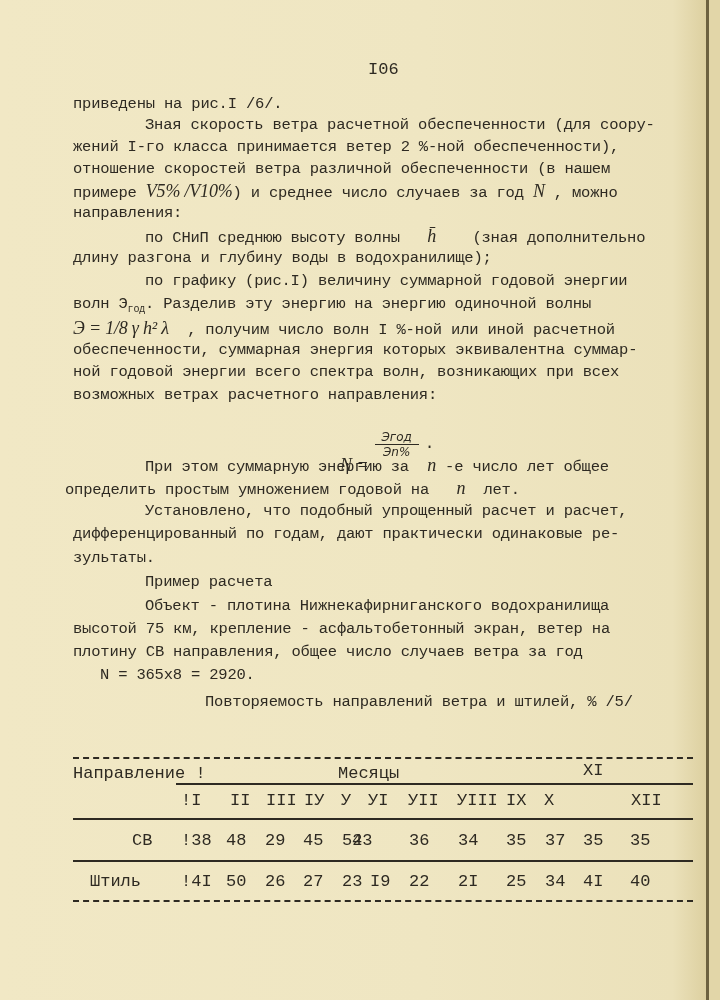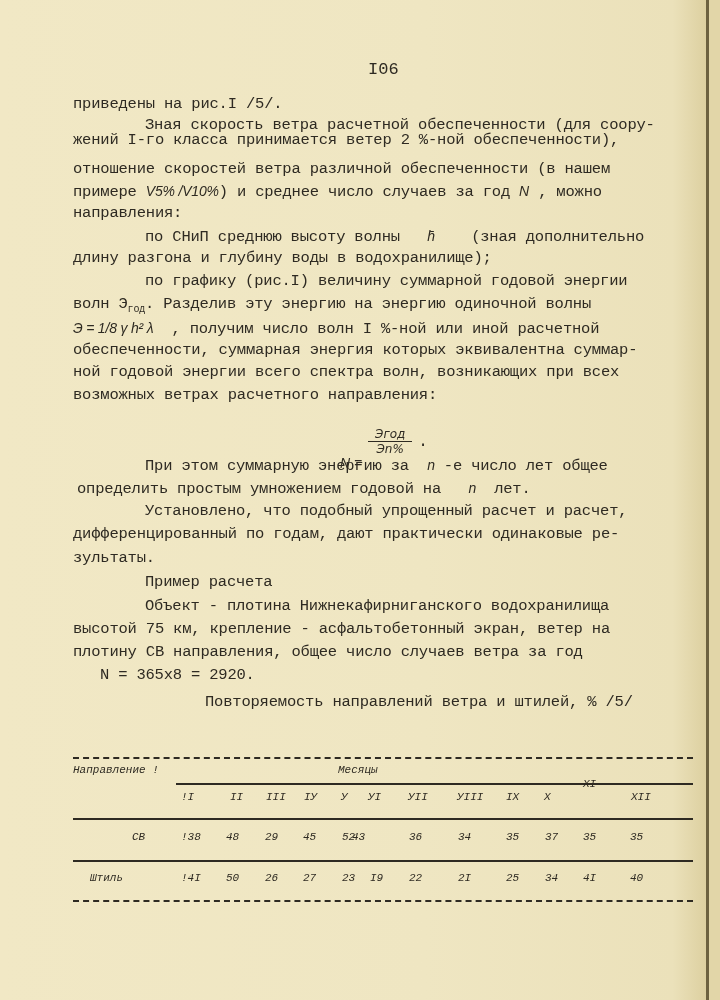--- a/index.html
+++ b/index.html
@@ -19,46 +19,46 @@
       background: #6d6240;
     }
     .beyond {
       position: absolute; left: 709px; top: 0; width: 11px; height: 1000px;
       background: #e2d6a8;
     }
     .line {
       position: absolute; white-space: nowrap;
       font-size: 15.5px; letter-spacing: -0.2px; line-height: 20px;
     }
-    .it { font-family: Liberation Sans, sans-serif; font-style: italic; font-size: 14px; margin-top: 43px; }
+    .it { font-family: Liberation Serif, serif; font-style: italic; font-size: 18px; margin-top: 43px; }
     .sub { font-size: 10px; vertical-align: -4px; }
     .pagenum { position: absolute; left: 368px; top: 60px; font-size: 17px; }
     .frac {
       position: absolute; left: 340px; top: 412px; display: flex; align-items: center; gap: 6px;
     }
     .frac .num, .frac .den { font-family: "DejaVu Sans", sans-serif; font-style: italic; font-size: 12px; text-align: center; }
     .frac .bar { border-top: 1.5px solid #2e2a22; width: 44px; }
     .dash {
       position: absolute; height: 0; border-top: 2px dashed #2e2a22;
     }
     .solid { position: absolute; height: 0; border-top: 2px solid #2e2a22; }
-    .cell { position: absolute; font-size: 11px; white-space: nowrap; font-style: italic; }
+    .cell { position: absolute; font-size: 17px; white-space: nowrap; }
   </style>
 </head>
 <body>
 
 <div class="page"></div>
 <div class="edge"></div>
 <div class="beyond"></div>
 
 <div class="pagenum">I06</div>
 
-<div class="line" style="left:73px;top:94px">приведены на рис.I /5/.</div>
+<div class="line" style="left:73px;top:94px">приведены на рис.I /6/.</div>
 <div class="line" style="left:145px;top:115px">Зная скорость ветра расчетной обеспеченности (для соору-</div>
-<div class="line" style="left:73px;top:130px">жений I-го класса принимается ветер 2 %-ной обеспеченности),</div>
+<div class="line" style="left:73px;top:137px">жений I-го класса принимается ветер 2 %-ной обеспеченности),</div>
 <div class="line" style="left:73px;top:159px">отношение скоростей ветра различной обеспеченности (в нашем</div>
 <div class="line" style="left:73px;top:181px">
   <span>примере</span>
   <span class="it">V5% /V10%</span><span>) и среднее число случаев за год</span>
   <span class="it">N</span>
   <span>, можно</span>
 </div>
 <div class="line" style="left:73px;top:203px">направления:</div>
 <div class="line" style="left:145px;top:226px">
   <span>по СНиП среднюю высоту волны</span>
@@ -86,21 +86,21 @@
     <span class="den">Эn%</span>
   </span>
   <span>.</span>
 </div>
 
 <div class="line" style="left:145px;top:455px">
   <span>При этом суммарную энергию за</span>
   &nbsp;<span class="it">n</span>
   <span>-е  число лет общее</span>
 </div>
-<div class="line" style="left:77px;top:478px">
+<div class="line" style="left:65px;top:478px">
   <span>определить простым умножением годовой на</span>
   &nbsp;&nbsp;<span class="it">n</span>&nbsp;
   <span>лет.</span>
 </div>
 <div class="line" style="left:145px;top:501px">Установлено, что подобный упрощенный расчет и расчет,</div>
 <div class="line" style="left:73px;top:524px">дифференцированный по годам, дают практически одинаковые ре-</div>
 <div class="line" style="left:73px;top:548px">зультаты.</div>
 <div class="line" style="left:145px;top:572px">Пример расчета</div>
 <div class="line" style="left:145px;top:596px">Объект - плотина Нижнекафирниганского водохранилища</div>
 <div class="line" style="left:73px;top:619px">высотой   75 км, крепление - асфальтобетонный экран, ветер на</div>
@@ -118,21 +118,21 @@
   <div class="cell" style="left:181px;top:791px">!I</div>
   <div class="cell" style="left:230px;top:791px">II</div>
   <div class="cell" style="left:266px;top:791px">III</div>
   <div class="cell" style="left:304px;top:791px">IУ</div>
   <div class="cell" style="left:341px;top:791px">У</div>
   <div class="cell" style="left:368px;top:791px">УI</div>
   <div class="cell" style="left:408px;top:791px">УII</div>
   <div class="cell" style="left:457px;top:791px">УIII</div>
   <div class="cell" style="left:506px;top:791px">IX</div>
   <div class="cell" style="left:544px;top:791px">X</div>
-  <div class="cell" style="left:583px;top:778px">XI</div>
+  <div class="cell" style="left:583px;top:761px">XI</div>
   <div class="cell" style="left:631px;top:791px">XII</div>
 </div>
 <div class="solid" style="left:73px;top:818px;width:620px"></div>
 
 <div>
   <div class="cell" style="left:132px;top:831px">СВ</div>
   <div class="cell" style="left:181px;top:831px">!38</div>
   <div class="cell" style="left:226px;top:831px">48</div>
   <div class="cell" style="left:265px;top:831px">29</div>
   <div class="cell" style="left:303px;top:831px">45</div>

